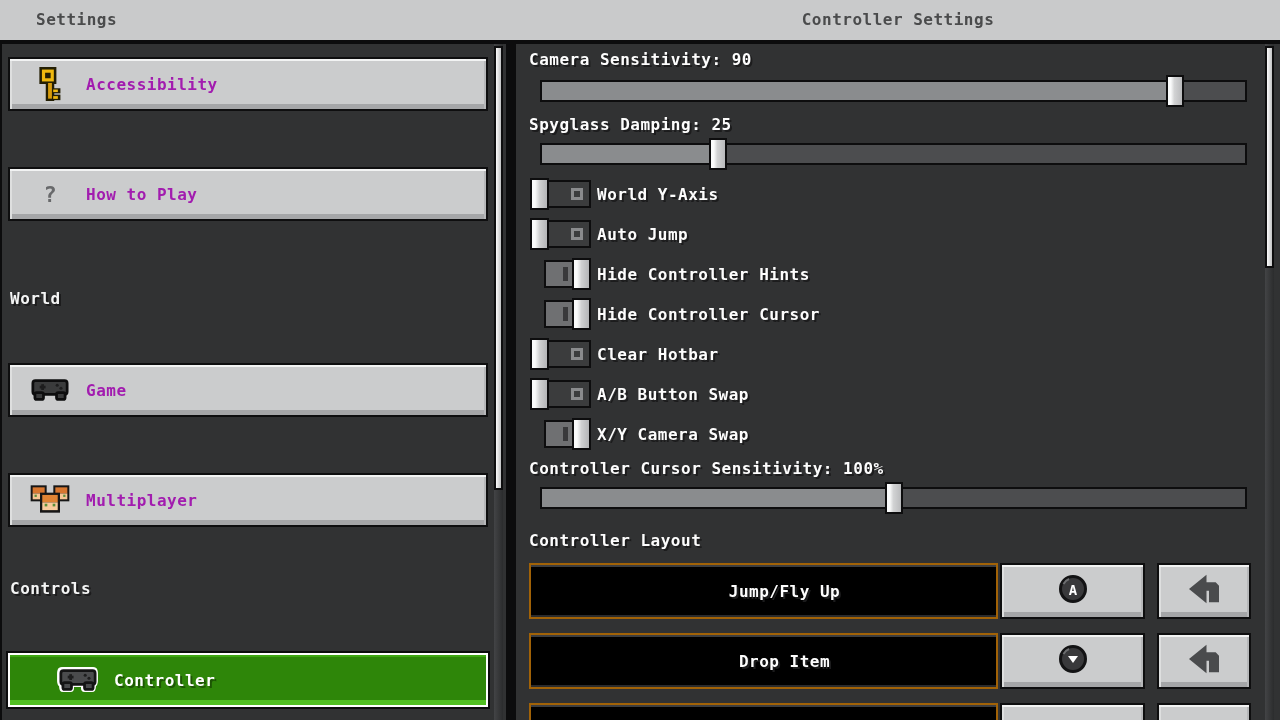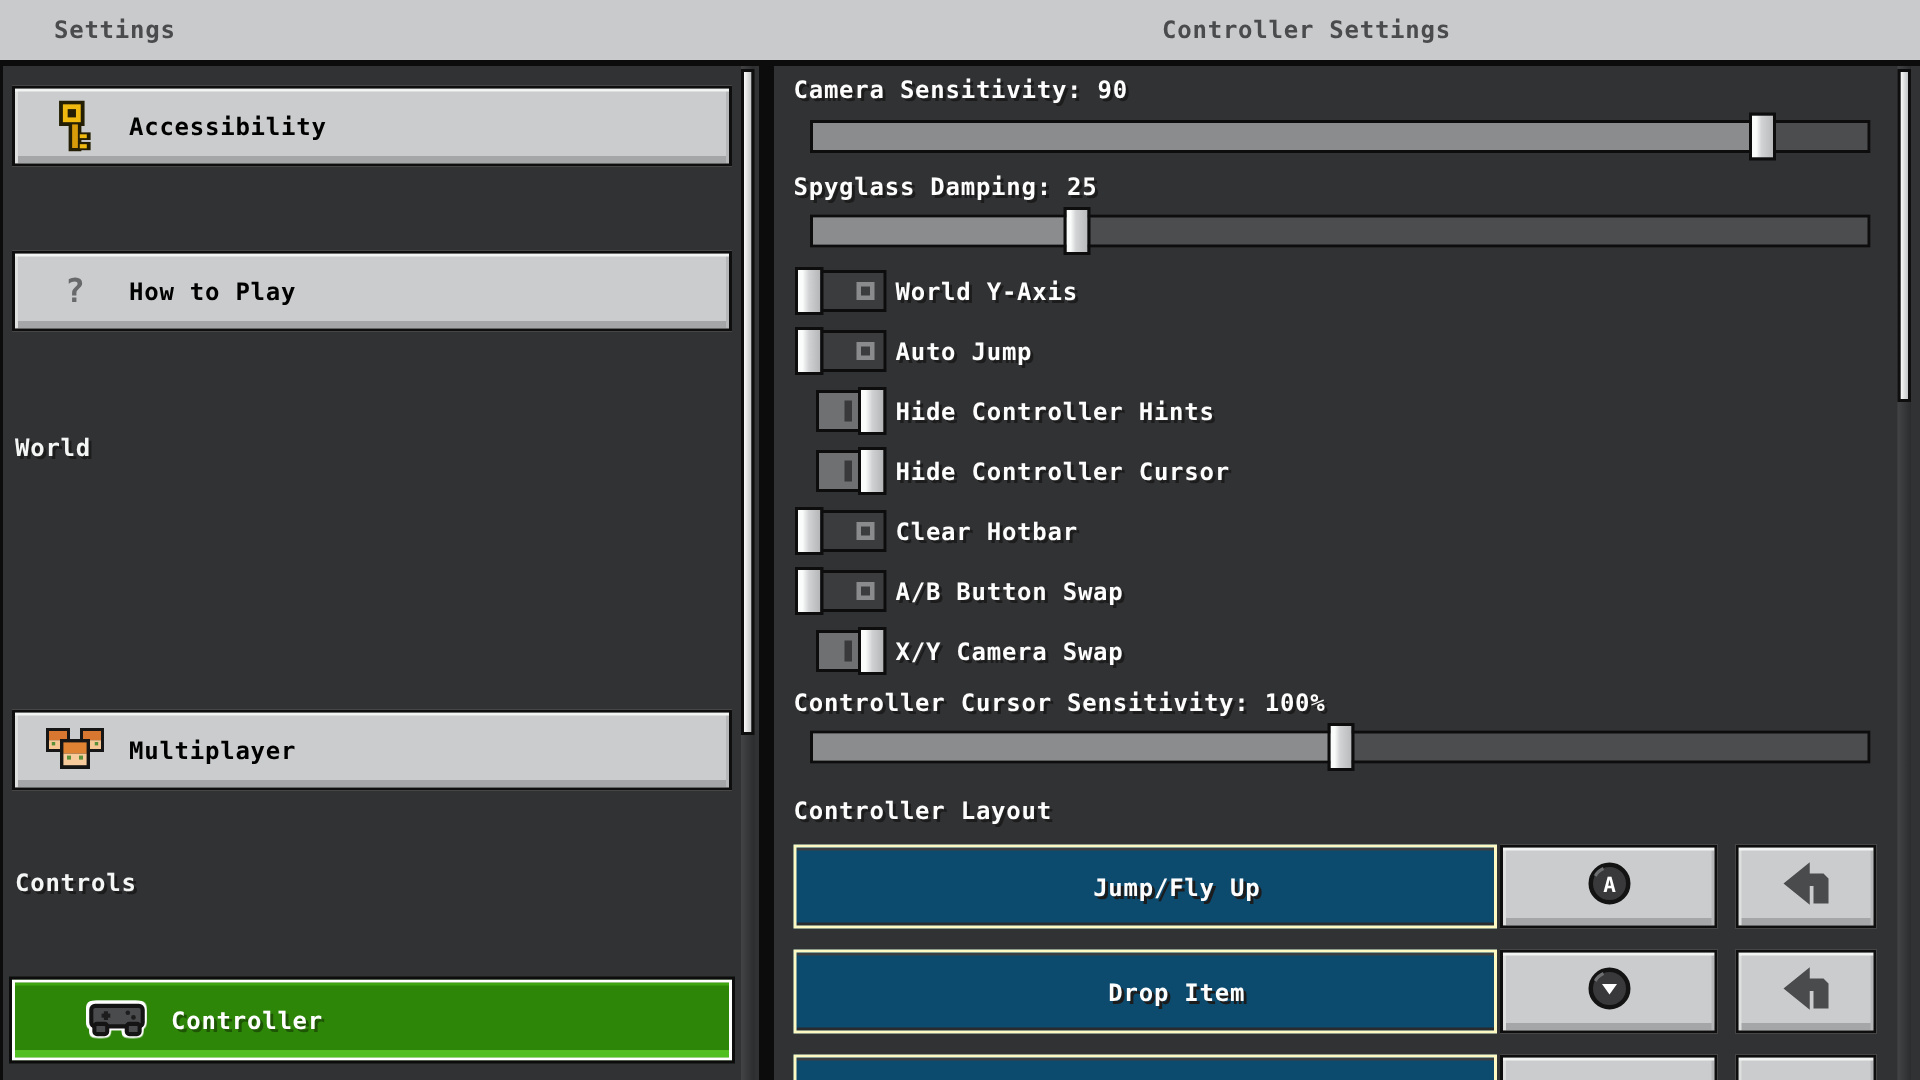--- a/index.html
+++ b/index.html
@@ -5,45 +5,45 @@
   * { margin:0; padding:0; box-sizing:border-box; }
   html,body { width:1280px; height:720px; overflow:hidden; background:#000; }
   body { font-family:"DejaVu Sans Mono", monospace; font-weight:bold; }
 
   .screen { position:relative; width:1280px; height:720px; background:#0c0c0d; }
 
   
   .topbar { position:absolute; left:0; top:0; width:1280px; height:40px; background:#c9cacb; }
   .topbar-title { position:absolute; top:10px; font-size:16px; color:#4a4b4c; letter-spacing:0.5px; }
   .topbar-title.left { left:36px; }
-  .topbar-title.right { left:489px; width:764px; text-align:center; }
+  .topbar-title.right { left:516px; width:764px; text-align:center; }
 
   
   .sidebar { position:absolute; left:2px; top:44px; width:504px; height:676px; background:#313233; }
   .main    { position:absolute; left:516px; top:44px; width:764px; height:676px; background:#313233; overflow:hidden; }
 
   
   .mc-light {
     background:#cbcccd; border:2px solid #0e0e0f;
     box-shadow: inset 0 2px 0 #f2f3f3, inset -2px 0 0 #b6b7b9, inset 2px 0 0 #dedfdf, inset 0 -5px 0 #a5a6a8;
   }
   .mc-dark {
-    background:#0c4a6e; border:2px solid #fef9c3;
+    background:#000000; border:2px solid #a16207;
     box-shadow: inset 0 2px 0 #3d3e40, inset 0 -2px 0 #2a2b2c;
     padding-left: 42px;
   }
   .mc-green {
     background:#2e8609; border:2px solid #ffffff; outline:2px solid #0c0c0d;
     box-shadow: inset 0 -5px 0 #51bf22, inset 0 2px 0 #3fa612;
   }
 
   
   .side-btn { position:absolute; left:6px; width:480px; height:54px; display:flex; align-items:center; cursor:pointer; }
   .side-btn .icon-box { width:40px; margin-left:20px; display:flex; align-items:center; justify-content:center; }
-  .side-btn .lbl { margin-left:16px; font-size:16px; color:#000000; letter-spacing:0.5px; }
+  .side-btn .lbl { margin-left:16px; font-size:16px; color:#a21caf; letter-spacing:0.5px; }
   .side-btn.green .lbl { color:#ffffff; text-shadow:2px 2px 0 #1d5504; }
   .section-lbl { position:absolute; left:8px; font-size:16px; color:#f4f5f5; text-shadow:2px 2px 0 #1c1c1d; letter-spacing:0.5px; }
   .q-glyph { font-size:22px; color:#68696b; }
 
   
   .scroll-track { position:absolute; top:0; width:9px; height:100%; background:linear-gradient(90deg,#434446,#2b2c2d); }
   .scroll-thumb { position:absolute; left:0; width:9px; background:linear-gradient(90deg,#fbfbfb,#c2c3c4); border:2px solid #0e0e0f; cursor:pointer; }
 
   
   .set-lbl { position:absolute; left:13px; font-size:16px; color:#fdfdfd; text-shadow:2px 2px 0 #1c1c1d; letter-spacing:0.5px; white-space:pre; }
@@ -107,20 +107,34 @@
 
     <div class="side-btn mc-light" style="top:123px;">
       <span class="icon-box">
           <span class="q-glyph">?</span>
         </span>
       <span class="lbl">How to Play</span>
     </div>
 
     <div class="section-lbl" style="top:245px;">World</div>
 
+    <div class="side-btn mc-light" style="top:319px;">
+      <span class="icon-box">
+        <svg width="38" height="24" viewBox="0 0 22 14">
+          <rect x="1" y="1.5" width="20" height="8" rx="1.5" fill="#3a3b3c" stroke="#0d0d0e" stroke-width="1.6"></rect>
+          <rect x="2.2" y="8.5" width="5" height="4" rx="1" fill="#3a3b3c" stroke="#0d0d0e" stroke-width="1.6"></rect>
+          <rect x="14.8" y="8.5" width="5" height="4" rx="1" fill="#3a3b3c" stroke="#0d0d0e" stroke-width="1.6"></rect>
+          <rect x="5" y="4.5" width="3.4" height="1.6" fill="#1d1d1e"></rect>
+          <rect x="5.9" y="3.6" width="1.6" height="3.4" fill="#1d1d1e"></rect>
+          <circle cx="15.2" cy="4.2" r="0.9" fill="#1d1d1e"></circle>
+          <circle cx="17.4" cy="6" r="0.9" fill="#1d1d1e"></circle>
+        </svg>
+      </span>
+      <span class="lbl">Game</span>
+    </div>
 
     <div class="side-btn mc-light" style="top:429px;">
       <span class="icon-box">
         <svg width="40" height="32" viewBox="0 0 30 24">
           <g>
             <rect x="0.5" y="1" width="12" height="12" fill="#161616"></rect>
             <rect x="2" y="2.5" width="9" height="4.6" fill="#d8772f"></rect>
             <rect x="2" y="7.1" width="9" height="4.4" fill="#f6c693"></rect>
             <rect x="3.4" y="8" width="1.7" height="1.7" fill="#5a8f3a"></rect>
             <rect x="7.9" y="8" width="1.7" height="1.7" fill="#5a8f3a"></rect>

